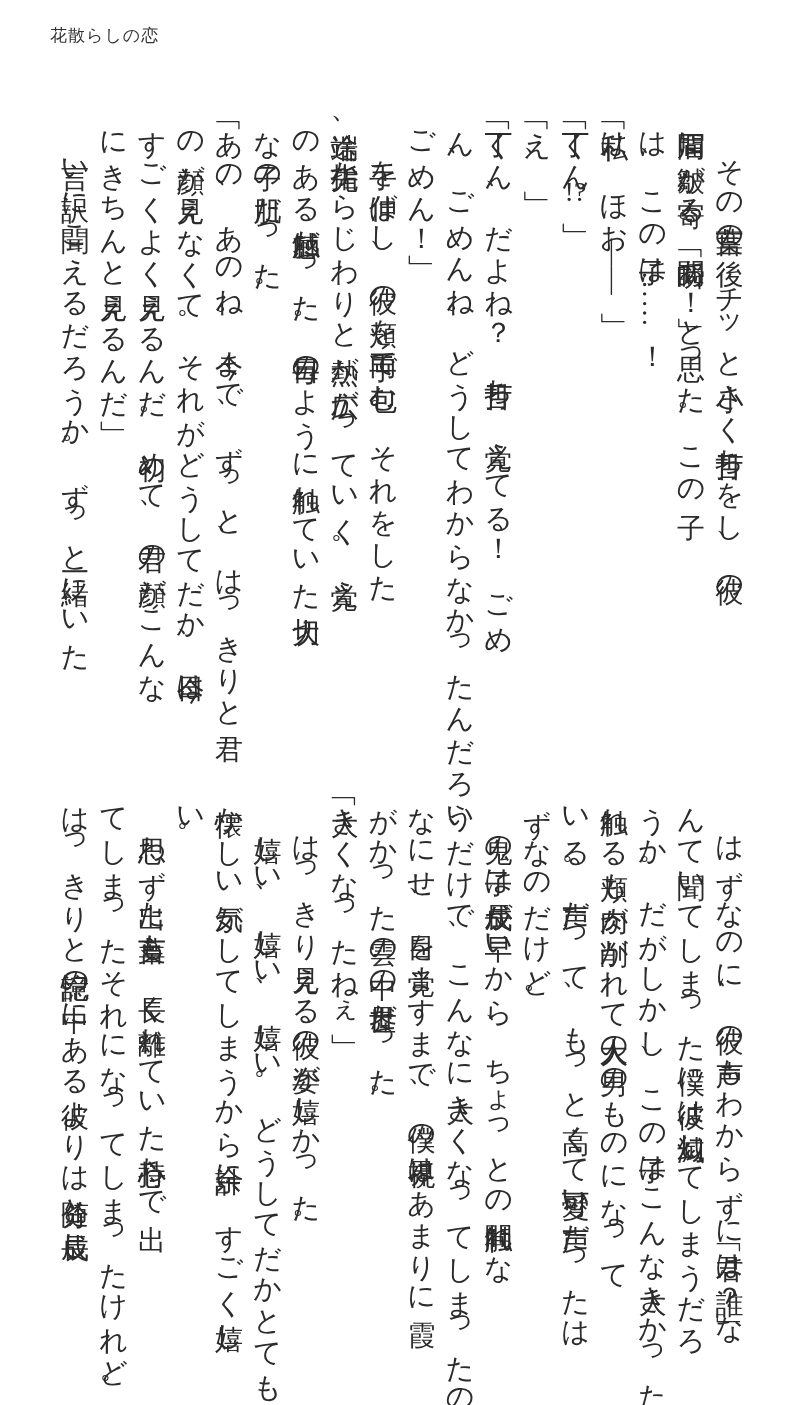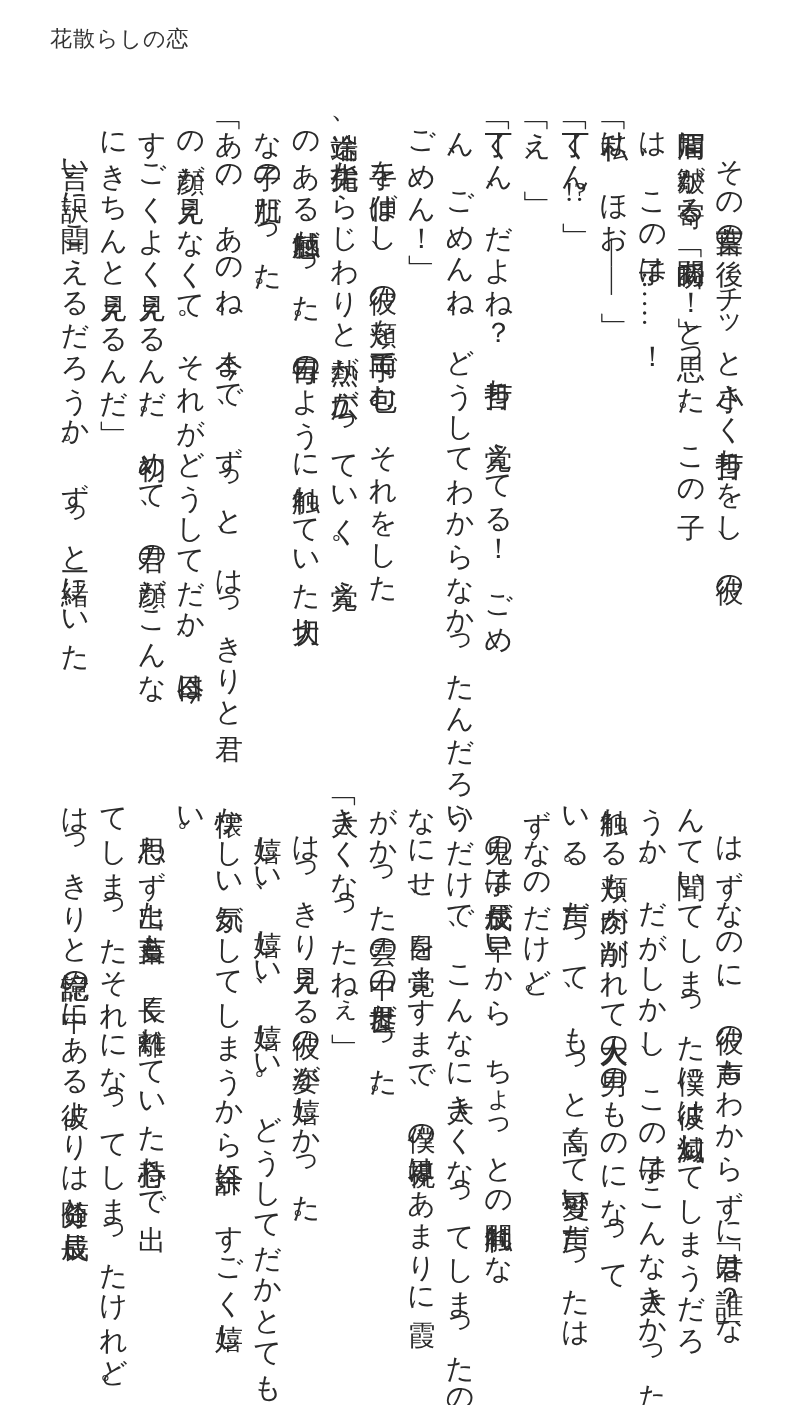--- a/index.html
+++ b/index.html
@@ -13,21 +13,21 @@
     height: 1405px;
     background: #ffffff;
     overflow: hidden;
     font-family: "Liberation Serif", "DejaVu Serif", serif;
     color: #2b2b2b;
   }
   .doc-title {
     position: absolute;
     left: 50px;
     top: 24px;
-    font-size: 22px;
+    font-size: 17px;
     letter-spacing: 1px;
     color: #333333;
   }
   .vblock {
     position: absolute;
     right: 52px;
     height: 620px;
     writing-mode: vertical-rl;
     text-orientation: mixed;
     color: #2b2b2b;

